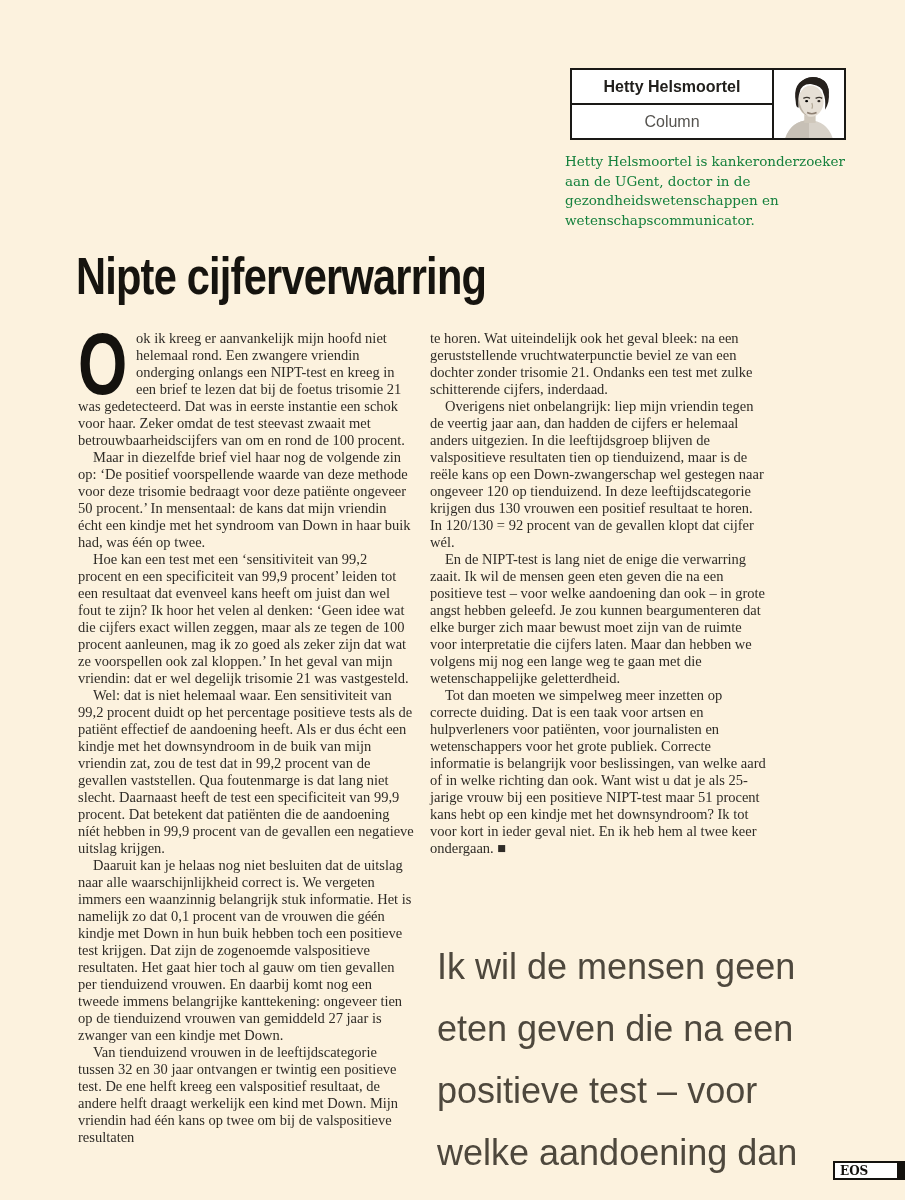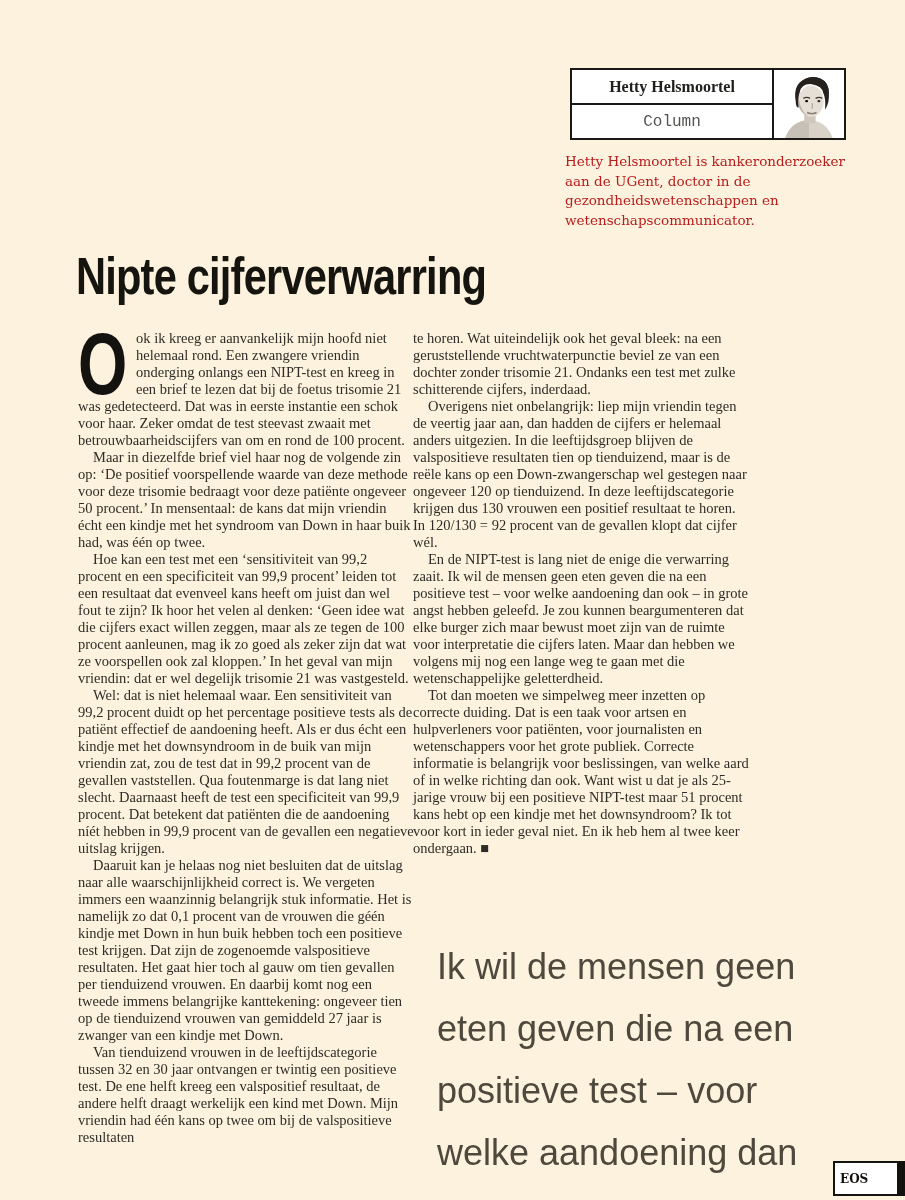--- a/index.html
+++ b/index.html
@@ -15,74 +15,74 @@
   
   .author-box{
     position:absolute;left:570px;top:68px;width:276px;height:72px;
     background:#ffffff;border:2px solid #1a1916;
     display:flex;box-sizing:border-box;
   }
   .author-text{flex:1;display:flex;flex-direction:column;}
   .author-name{
     flex:1;display:flex;align-items:center;justify-content:center;
     border-bottom:2px solid #1a1916;
-    font-family:Liberation Serif, serif;font-weight:bold;font-size:16px;color:#22201d;
+    font-family:Liberation Sans, sans-serif;font-weight:bold;font-size:16px;color:#22201d;
   }
   .author-role{
     flex:1;display:flex;align-items:center;justify-content:center;
-    font-family:Liberation Mono, monospace;font-size:16px;color:#55534f;
+    font-family:Liberation Sans, sans-serif;font-size:16px;color:#55534f;
   }
   .author-photo{
     width:70px;border-left:2px solid #1a1916;background:#fff;overflow:hidden;
   }
   .author-photo svg{display:block;width:100%;height:100%;}
 
   
   .bio{
     position:absolute;left:565px;top:152px;width:292px;
-    font-family:"DejaVu Serif", serif;font-size:13.5px;line-height:19.5px;color:#b91c1c;
+    font-family:"DejaVu Serif", serif;font-size:13.5px;line-height:19.5px;color:#15803d;
   }
 
   
   .title{
     position:absolute;left:76px;top:248px;margin:0;
     font-family:"Liberation Sans", sans-serif;font-weight:800;
     font-size:52px;line-height:56px;letter-spacing:-1px;color:#16140f;
     transform:scaleX(0.8);transform-origin:0 0;white-space:nowrap;
   }
 
   
   .col{
     position:absolute;top:330px;width:336px;
     font-size:14.5px;line-height:17px;color:#2f2c27;
     hyphens:auto;-webkit-hyphens:auto;
   }
   .col-left{left:78px;}
-  .col-right{left:413px;}
+  .col-right{left:430px;}
   .col p{margin:0;}
   .col p + p{text-indent:15px;}
 
   .dropcap{
     float:left;width:52px;height:64px;
     font-family:"Liberation Sans", sans-serif;font-weight:800;
     font-size:88px;line-height:62px;color:#14120e;
     transform:scaleX(0.72);transform-origin:0 0;
     margin:3px 6px 0 0;overflow:visible;
   }
 
   
   .pullquote{
     position:absolute;left:437px;top:936px;width:400px;
     font-family:"Liberation Sans", sans-serif;font-weight:300;
     font-size:36px;line-height:62px;color:#4e483d;
   }
 
   
   .footer-badge{
-    position:absolute;left:833px;right:0;top:1161px;height:35px;
+    position:absolute;left:833px;right:0;top:1161px;height:19px;
     background:#ffffff;border:2px solid #14120e;border-right:none;
     display:flex;align-items:stretch;box-sizing:border-box;
     font-family:"DejaVu Serif", serif;font-weight:bold;font-size:12px;
   }
   .footer-mag{
     display:flex;align-items:center;padding:0 5px;color:#14120e;
   }
   .footer-page{
     flex:1;display:flex;align-items:center;padding:0 16px;
     background:#14120e;color:#ffffff;margin-left:24px;

